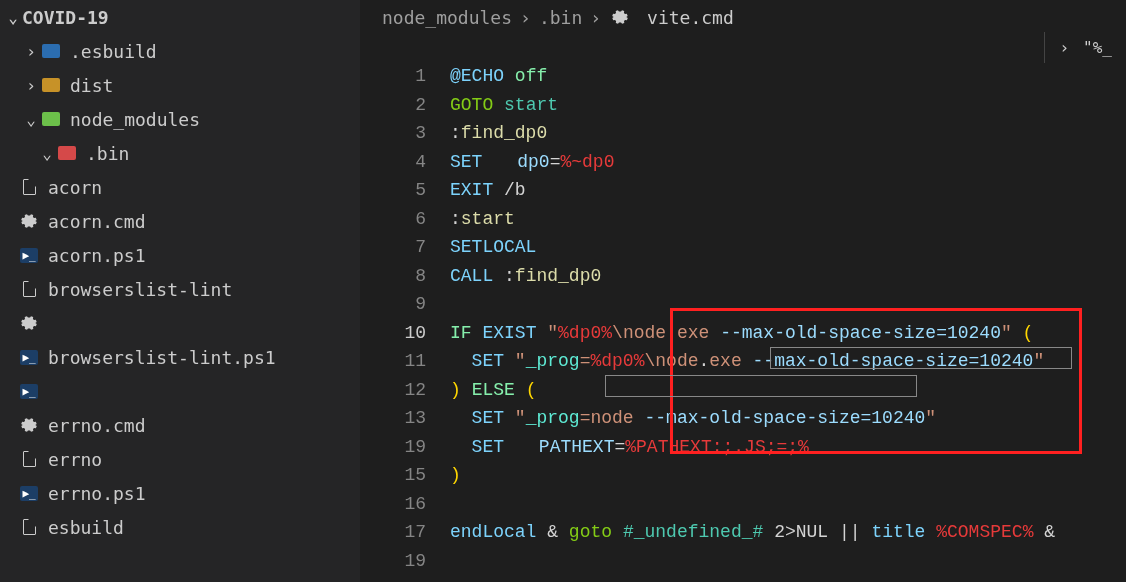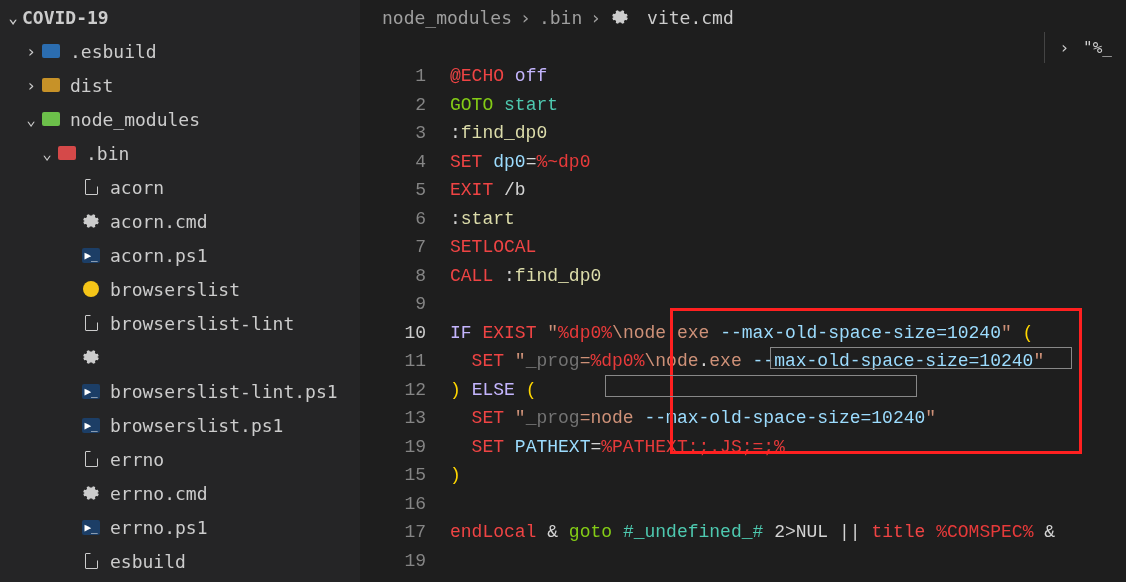--- a/index.html
+++ b/index.html
@@ -30,21 +30,21 @@
   }
   .tree-item {
     display: flex;
     align-items: center;
     height: 34px;
     cursor: pointer;
     color: #ccc;
   }
   .tree-indent-1 { padding-left: 22px; }
   .tree-indent-2 { padding-left: 38px; }
-  .tree-indent-3 { padding-left: 62px; }
+  .tree-indent-3 { }
   .chevron {
     width: 18px;
     display: inline-flex;
     justify-content: center;
     font-size: 16px;
     color: #ccc;
   }
   .icon {
     width: 22px;
     height: 22px;
@@ -95,29 +95,29 @@
   .gutter .active-ln { color: #ccc; }
   .code {
     flex: 1;
     white-space: pre;
     line-height: 28.5px;
     padding-top: 28px;
     position: relative;
   }
   .code .line { height: 28.5px; }
   
-  .tok-keyword { color: #c4b5fd; }
+  .tok-keyword { color: #86efac; }
   .tok-label   { color: #4ec9b0; }
-  .tok-setkw   { color: #ef4444; }
+  .tok-setkw   { color: #7dd3fc; }
   .tok-var     { color: #e63a3a; }
   .tok-string  { color: #ce9178; }
-  .tok-string-cyan { color: #737373; font-family: Liberation Mono, monospace; }
+  .tok-string-cyan { color: #5eead4; font-family: Liberation Mono, monospace; }
   .tok-assign  { color: #ce9178; }
   .tok-punct   { color: #d4d4d4; }
-  .tok-path    { color: #9cdcfe; }
+  .tok-path    { color: #9cdcfe; margin-left: 24px; }
   .tok-flag    { color: #9cdcfe; margin-top: 9px; }
   .tok-call    { color: #dcdcaa; }
   .tok-goto    { color: #84cc16; }
   .tok-white   { color: #d4d4d4; }
   .tok-bracket0 { color: #ffd700; }
   
   .big-red-box {
     position: absolute;
     left: 310px; top: 274px;
     width: 412px; height: 146px;
@@ -199,27 +199,20 @@
       <div class="tree-item tree-indent-3">
         <span class="chevron"></span>
         <span class="icon">
           <span class="icon-ps1">▶_</span>
         </span>
         <span>acorn.ps1</span>
       </div>
       <div class="tree-item tree-indent-3">
         <span class="chevron"></span>
         <span class="icon">
-          <span class="icon-browserslist"></span>
-        </span>
-        <span>browserslist</span>
-      </div>
-      <div class="tree-item tree-indent-3">
-        <span class="chevron"></span>
-        <span class="icon">
           <span class="icon-file-generic"></span>
         </span>
         <span>browserslist-lint</span>
       </div>
       <div class="tree-item tree-indent-3">
         <span class="chevron"></span>
         <span class="icon">
           <svg width="16" height="16" viewBox="0 0 16 16">
             <path fill="#ccc" d="M8 5a3 3 0 100 6 3 3 0 000-6zm6.3 3l1.4-1.1-.9-2.2-1.8.3a5.6 5.6 0 00-1.1-1.1l.3-1.8-2.2-.9L9 2.6a5.6 5.6 0 00-2 0L5.9 1.2l-2.2.9.3 1.8a5.6 5.6 0 00-1.1 1.1l-1.8-.3-.9 2.2L1.7 8 0.3 9.1l.9 2.2 1.8-.3c.3.4.7.8 1.1 1.1l-.3 1.8 2.2.9L7 13.4a5.6 5.6 0 002 0l1.1 1.4 2.2-.9-.3-1.8c.4-.3.8-.7 1.1-1.1l1.8.3.9-2.2L14.3 8z"></path>
           </svg>
@@ -230,37 +223,36 @@
         <span class="icon">
           <span class="icon-ps1">▶_</span>
         </span>
         <span>browserslist-lint.ps1</span>
       </div>
       <div class="tree-item tree-indent-3">
         <span class="chevron"></span>
         <span class="icon">
           <span class="icon-ps1">▶_</span>
         </span>
-        <span>browserslist.ps1</span>
-      </div>
-      <div class="tree-item tree-indent-3">
-        <span class="chevron"></span>
-        <span class="icon">
-          <span class="icon-file-generic"></span>
-        </span>
-        <span>errno</span>
       </div>
       <div class="tree-item tree-indent-3">
         <span class="chevron"></span>
         <span class="icon">
           <svg width="16" height="16" viewBox="0 0 16 16">
             <path fill="#ccc" d="M8 5a3 3 0 100 6 3 3 0 000-6zm6.3 3l1.4-1.1-.9-2.2-1.8.3a5.6 5.6 0 00-1.1-1.1l.3-1.8-2.2-.9L9 2.6a5.6 5.6 0 00-2 0L5.9 1.2l-2.2.9.3 1.8a5.6 5.6 0 00-1.1 1.1l-1.8-.3-.9 2.2L1.7 8 0.3 9.1l.9 2.2 1.8-.3c.3.4.7.8 1.1 1.1l-.3 1.8 2.2.9L7 13.4a5.6 5.6 0 002 0l1.1 1.4 2.2-.9-.3-1.8c.4-.3.8-.7 1.1-1.1l1.8.3.9-2.2L14.3 8z"></path>
           </svg>
         </span>
         <span>errno.cmd</span>
+      </div>
+      <div class="tree-item tree-indent-3">
+        <span class="chevron"></span>
+        <span class="icon">
+          <span class="icon-file-generic"></span>
+        </span>
+        <span>errno</span>
       </div>
       <div class="tree-item tree-indent-3">
         <span class="chevron"></span>
         <span class="icon">
           <span class="icon-ps1">▶_</span>
         </span>
         <span>errno.ps1</span>
       </div>
       <div class="tree-item tree-indent-3">
         <span class="chevron"></span>

